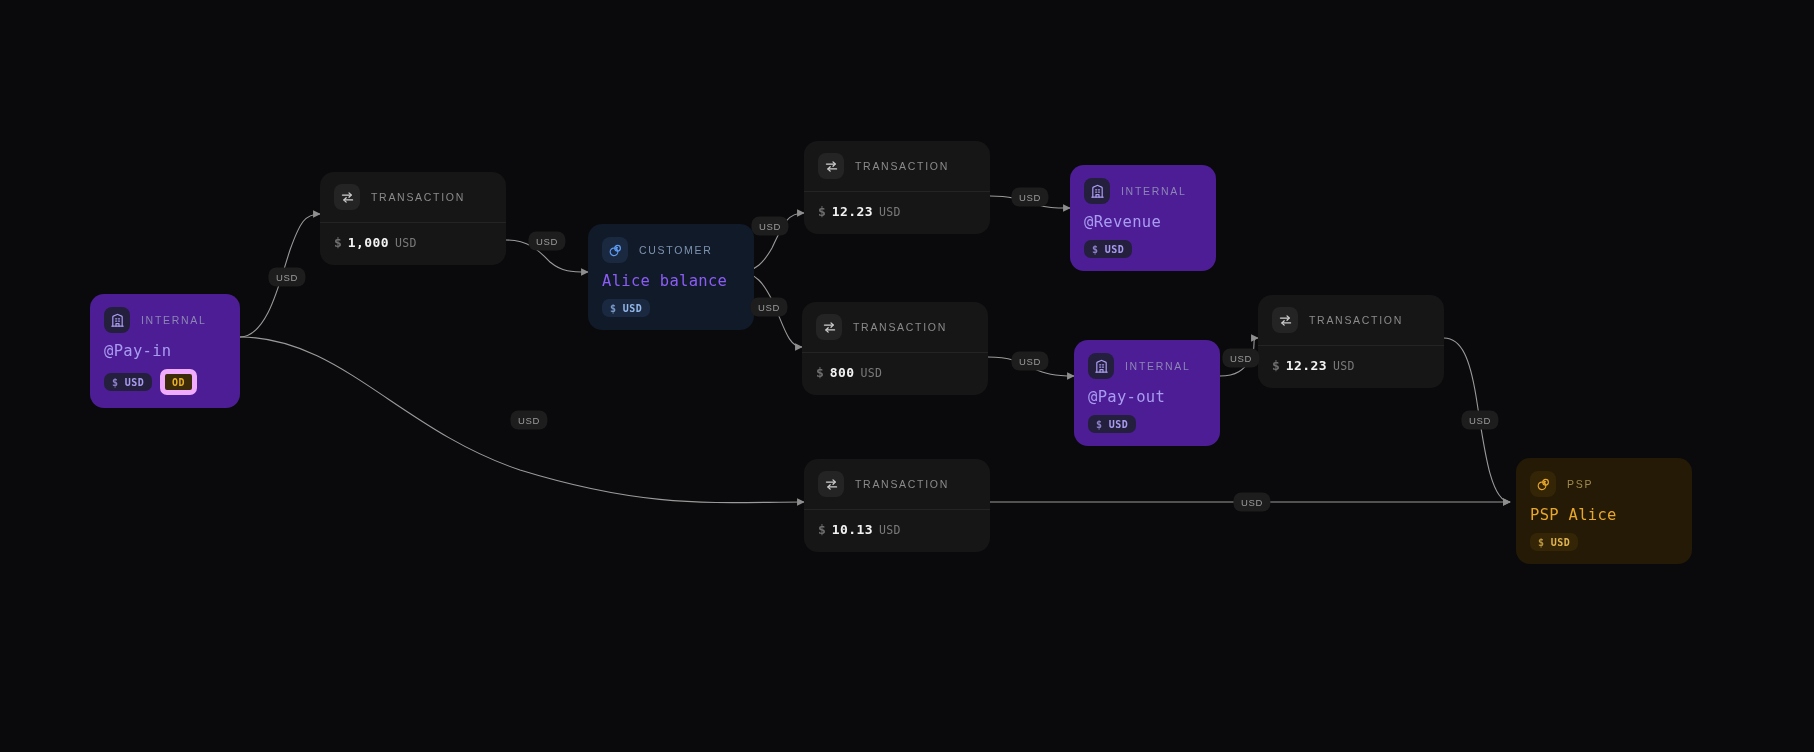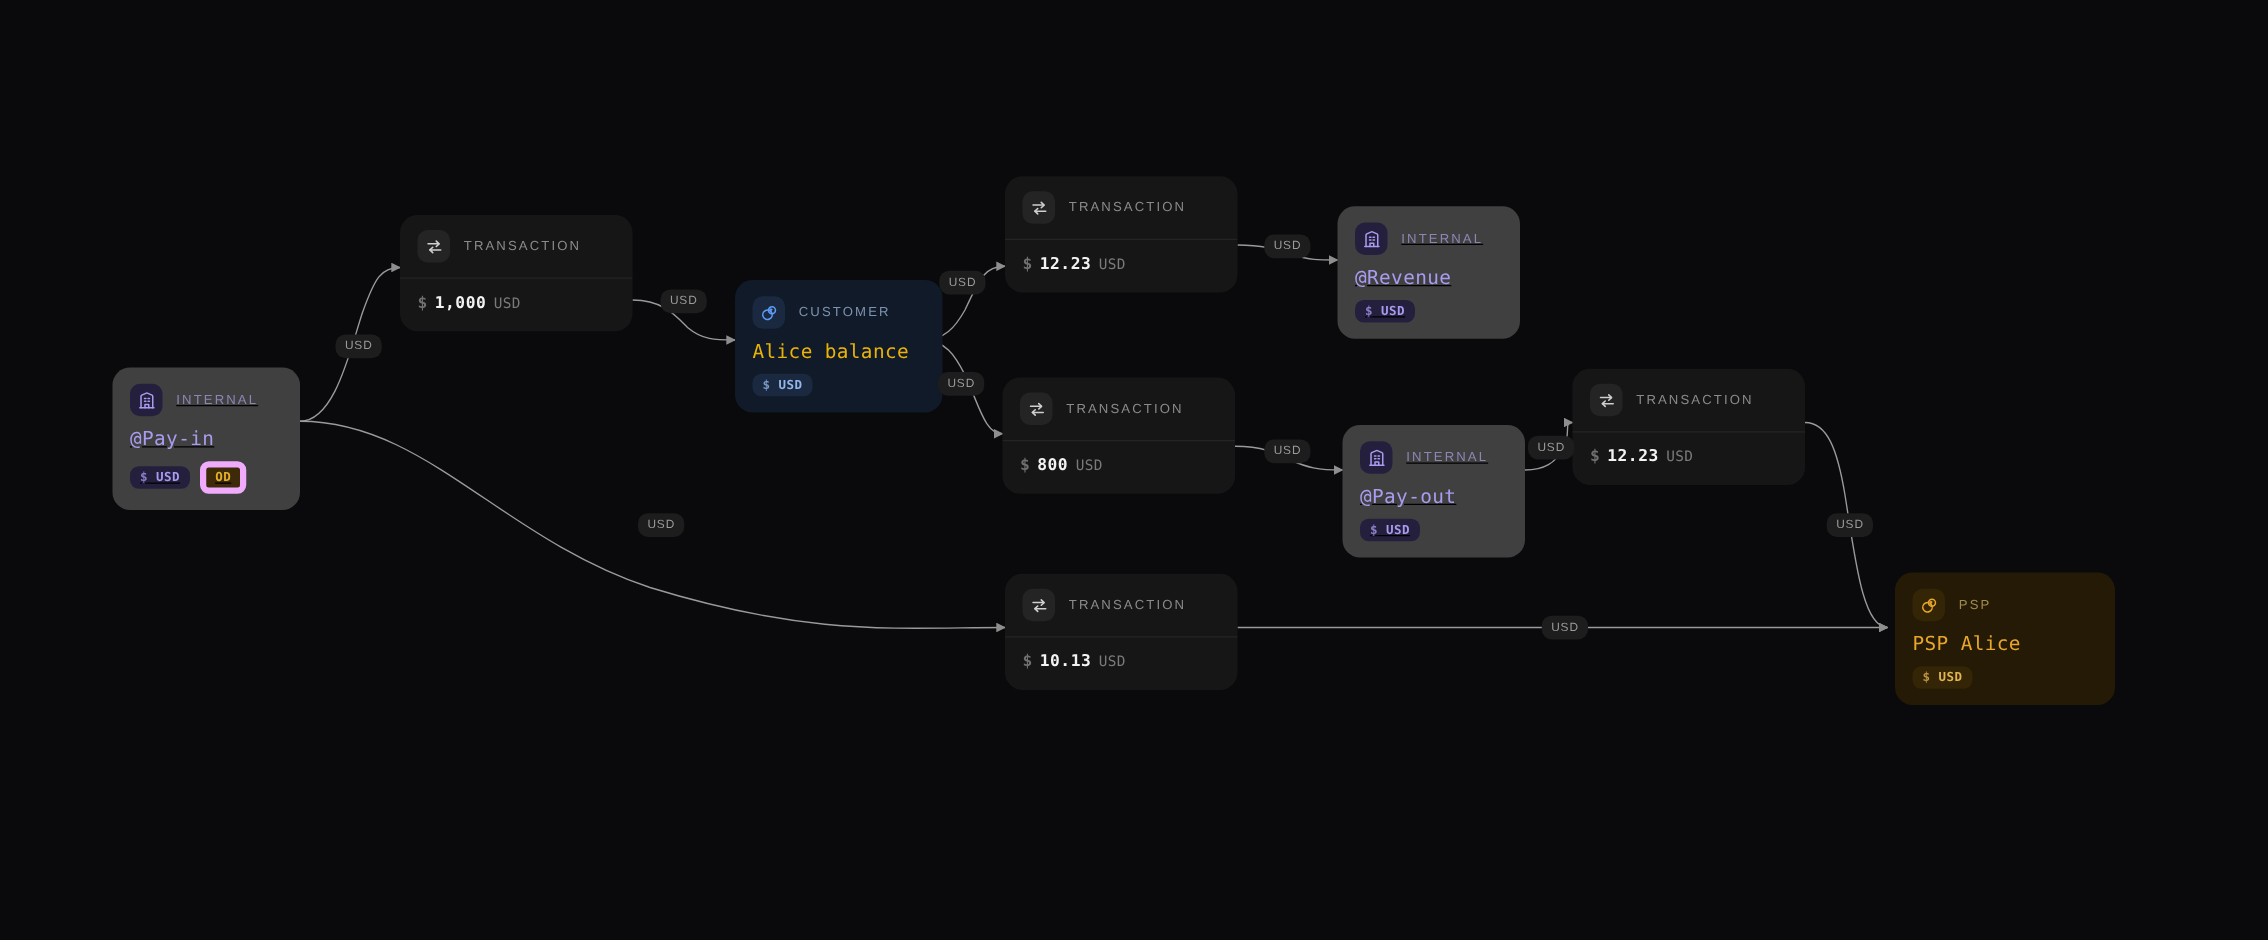--- a/index.html
+++ b/index.html
@@ -39,30 +39,30 @@
     white-space: nowrap;
   }
   .badges { display: flex; gap: 8px; align-items: center; }
   .badge {
     font-size: 10px; font-weight: 700; letter-spacing: 0.4px;
     padding: 3.5px 8px; border-radius: 7px; white-space: nowrap;
   }
   .badge .cur { opacity: .78; font-weight: 700; }
 
   
-  .t-internal { background: #404040; text-decoration: underline; }
+  .t-internal { background: #4c1d95; }
   .t-internal .chip { background: #241f3d; }
   .t-internal .kind { color: #8d86b5; }
   .t-internal .title { color: #a99cf0; }
   .t-internal .badge { background: #241f3d; color: #a99cf0; }
   
   .t-customer { background: #101a28; }
   .t-customer .chip { background: #1a2940; }
   .t-customer .kind { color: #7e93b0; }
-  .t-customer .title { color: #eab308; }
+  .t-customer .title { color: #8b5cf6; }
   .t-customer .badge { background: #1a2940; color: #93b8ec; }
   
   .t-psp { background: #241a06; }
   .t-psp .chip { background: #332506; }
   .t-psp .kind { color: #a08a4d; }
   .t-psp .title { color: #e8a62a; }
   .t-psp .badge { background: #332506; color: #e2b552; }
   
   .badge-od {
     background: #3c2a08 !important; color: #e8b02a !important;

